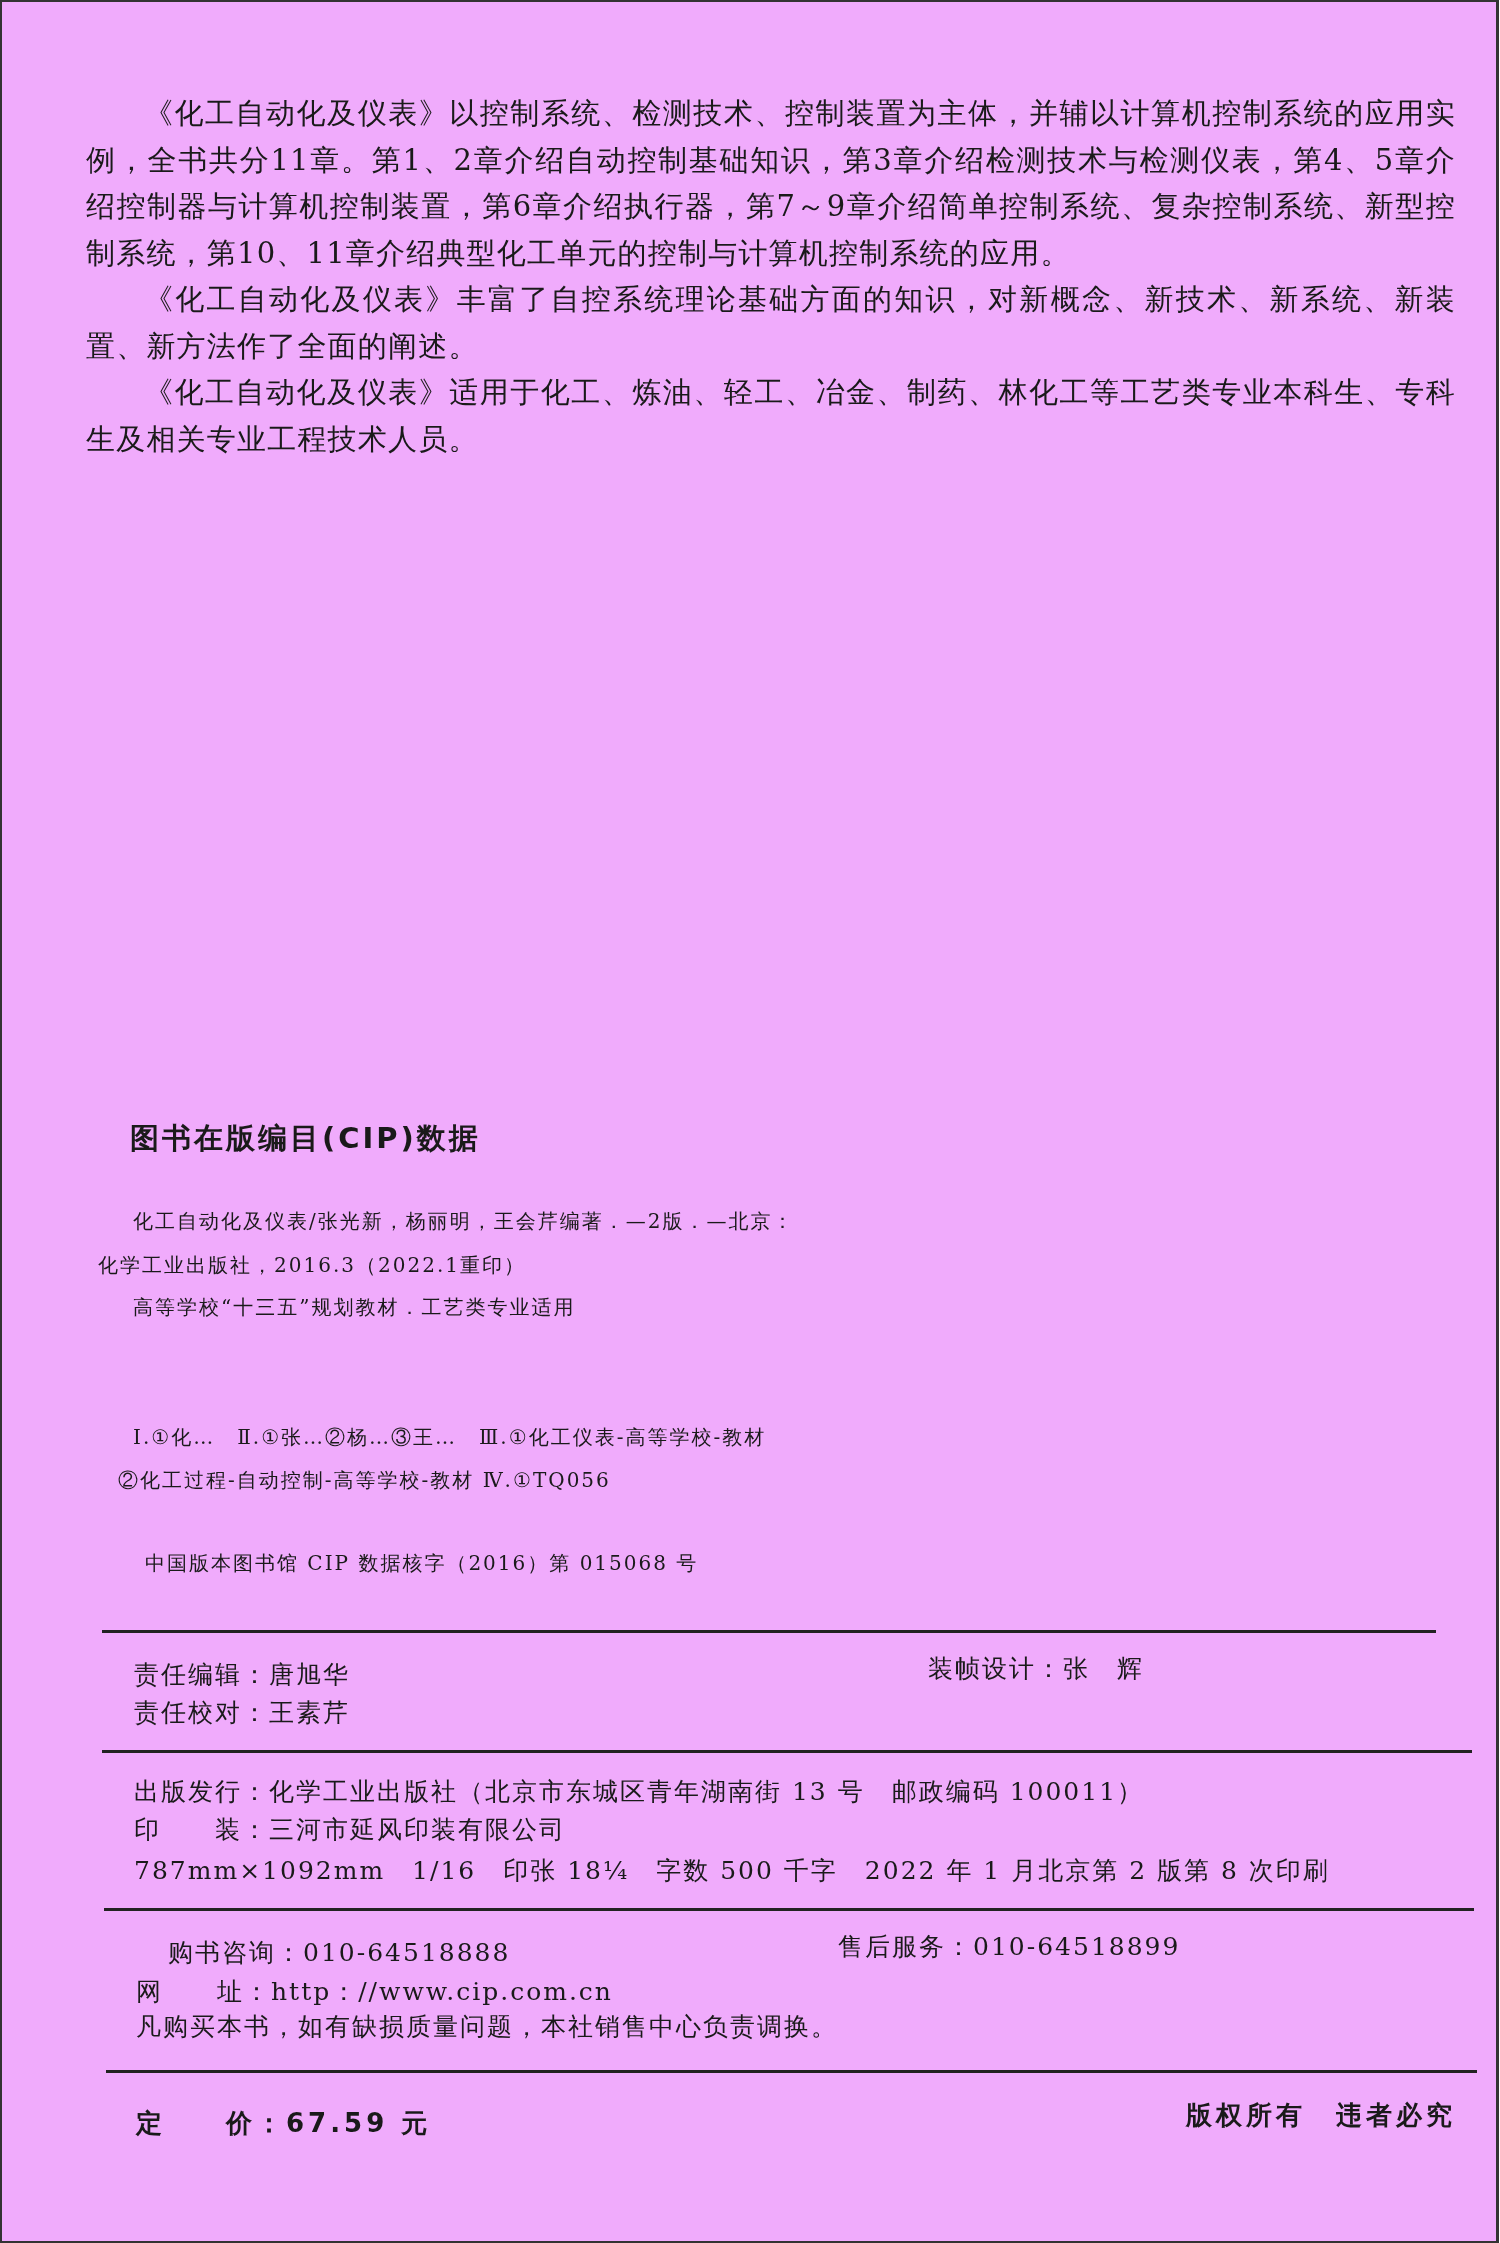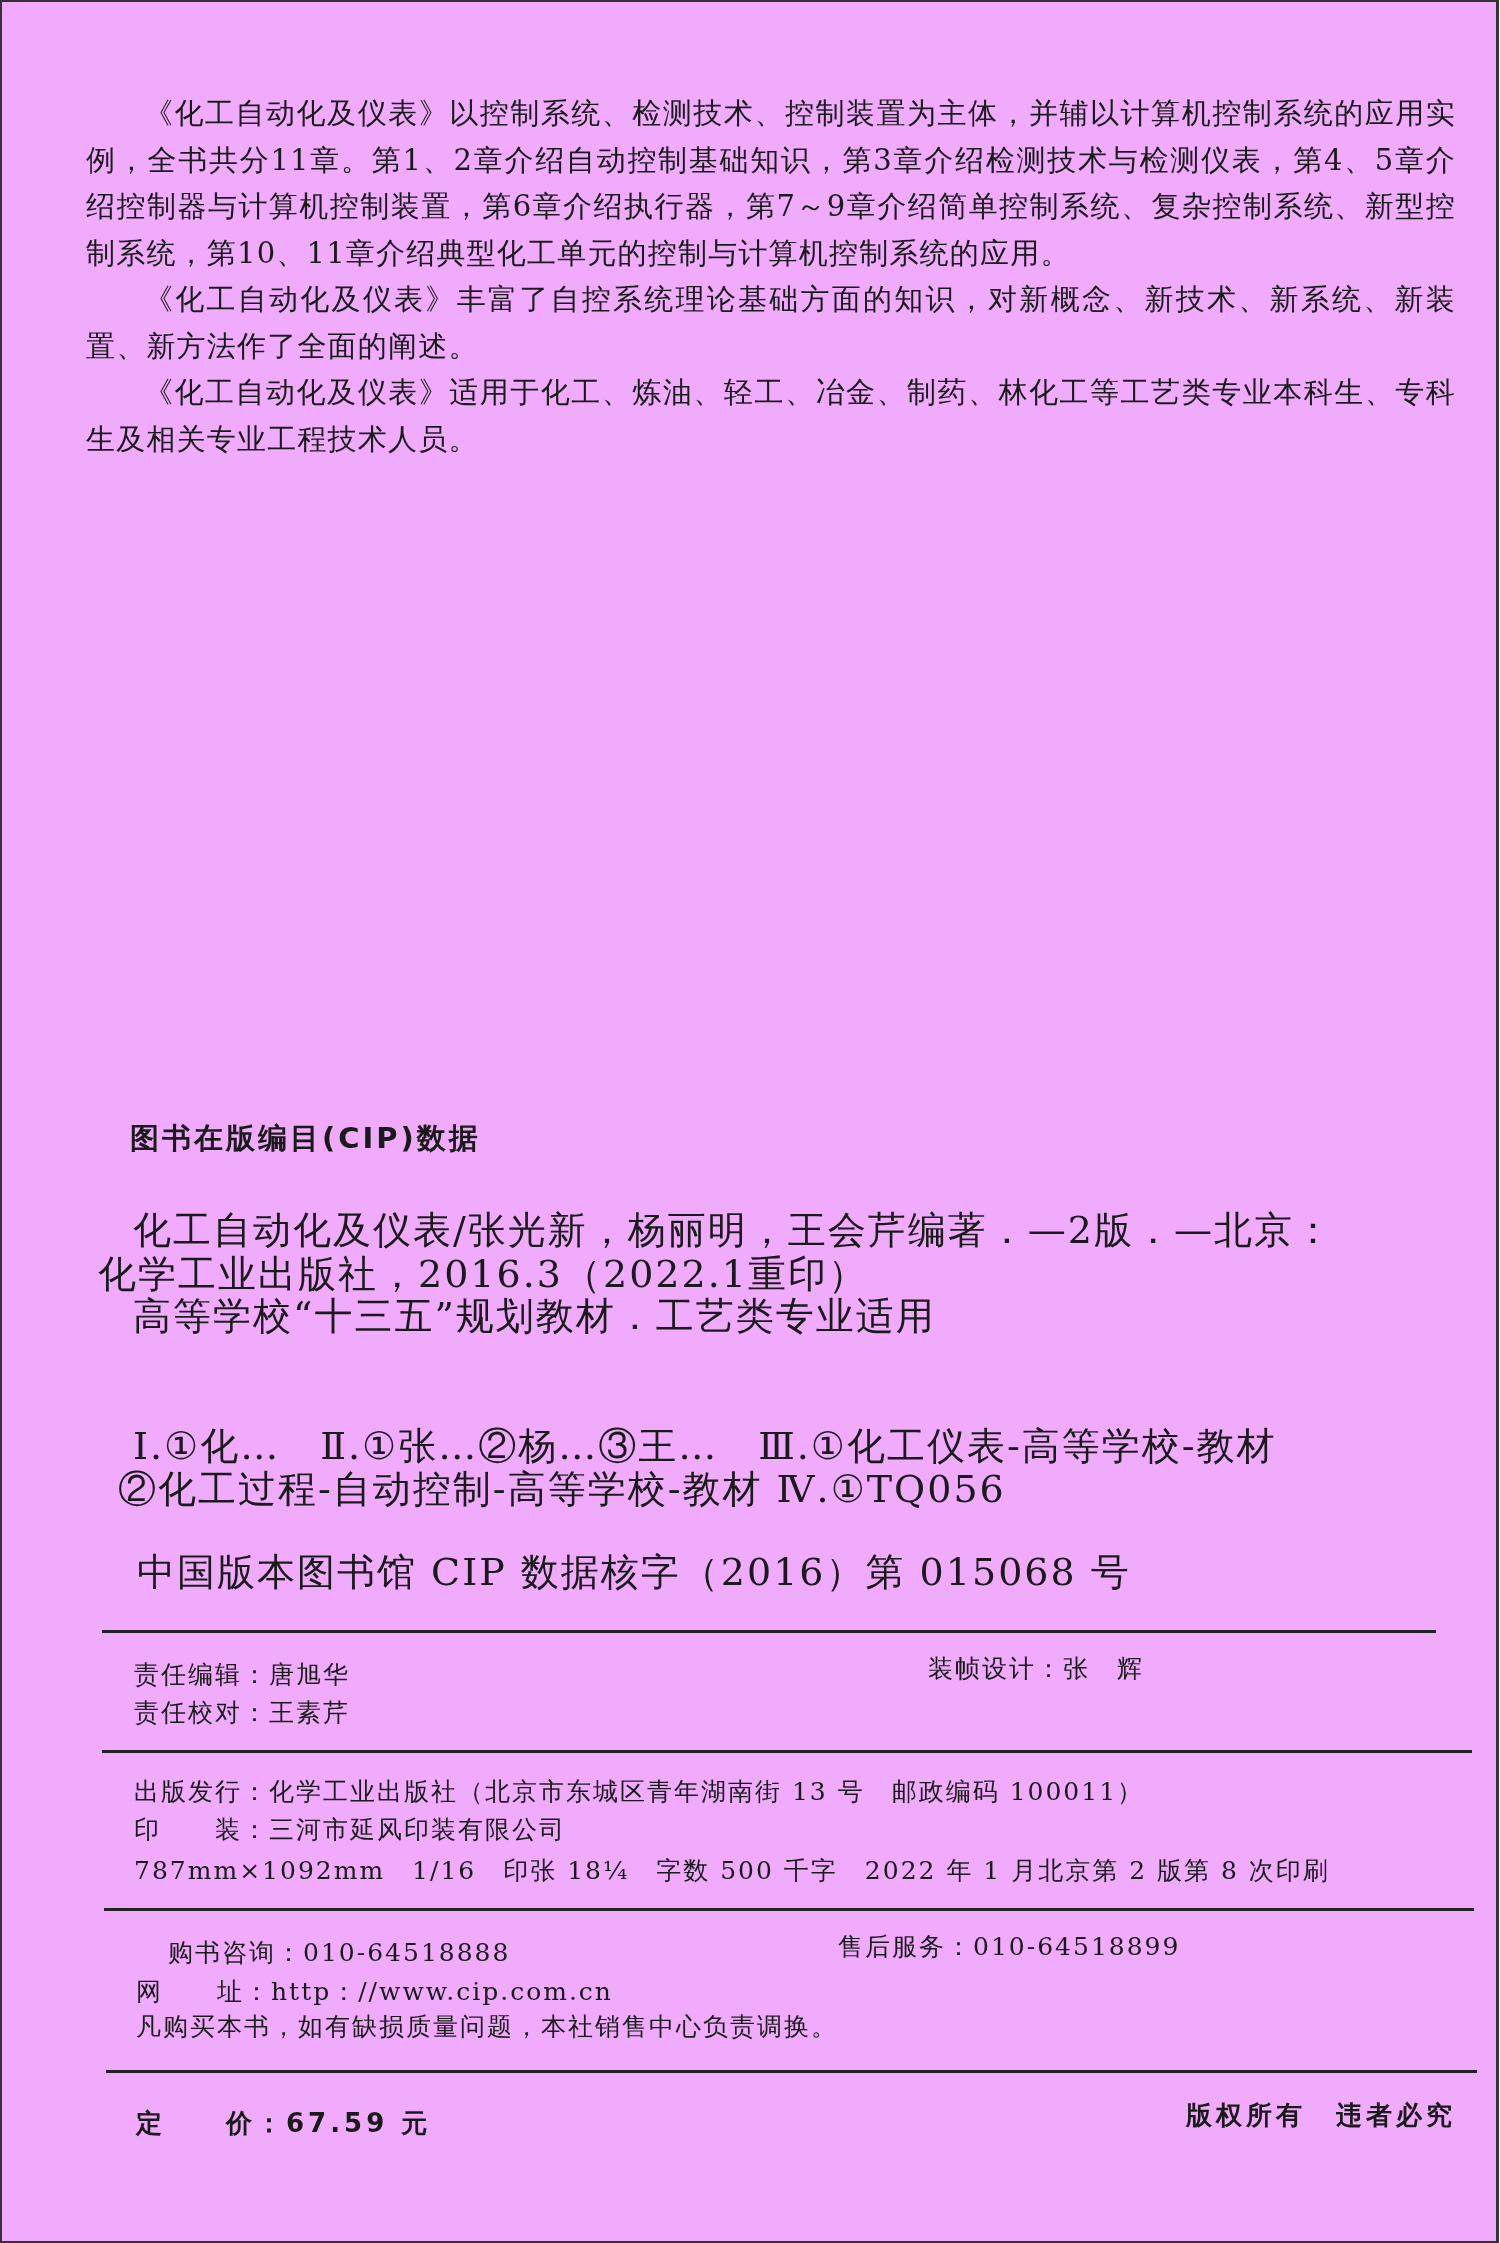--- a/index.html
+++ b/index.html
@@ -6,21 +6,21 @@
   body { width: 1500px; height: 2243px; position: relative; overflow: hidden;
          font-family: "DejaVu Serif", "Liberation Serif", serif; color: #1a1a1a; }
   .page { position: absolute; left: 0; top: 0; width: 1494px; height: 2239px;
           border: 2px solid #333; border-right-width: 3px; background: #f0abfc; }
   .abs { position: absolute; white-space: nowrap; line-height: 1; }
   .para { position: absolute; left: 84px; width: 1370px; font-size: 29px;
           line-height: 46.5px; letter-spacing: 1.2px; text-align: justify; }
   .para p { margin: 0; text-indent: 58px; }
   .cip-title { font-family: "DejaVu Sans", sans-serif; font-weight: bold;
                font-size: 29px; letter-spacing: 3px; }
-  .cip { font-size: 38px; letter-spacing: 2px; }
+  .cip { font-size: 20px; letter-spacing: 2px; }
   .small { font-size: 25px; letter-spacing: 2px; }
   .bold-sans { font-family: "DejaVu Sans", sans-serif; font-weight: bold; font-size: 26px; letter-spacing: 4px; }
   .rule { position: absolute; height: 3px; background: #222; }
 </style>
 </head>
 <body>
 
 <div class="page">
 
   <div class="para" style="top:88px;">
@@ -31,21 +31,21 @@
 
   <div class="abs cip-title" style="left:128px; top:1122px;">图书在版编目(CIP)数据</div>
 
   <div class="abs cip" style="left:131px; top:1209px;">化工自动化及仪表/张光新，杨丽明，王会芹编著．—2版．—北京：</div>
   <div class="abs cip" style="left:96px; top:1253px;">化学工业出版社，2016.3（2022.1重印）</div>
   <div class="abs cip" style="left:131px; top:1295px;">高等学校“十三五”规划教材．工艺类专业适用</div>
 
   <div class="abs cip" style="left:131px; top:1425px;">Ⅰ.①化…　Ⅱ.①张…②杨…③王…　Ⅲ.①化工仪表-高等学校-教材</div>
   <div class="abs cip" style="left:96px; top:1468px;margin-left:20px;">②化工过程-自动控制-高等学校-教材 Ⅳ.①TQ056</div>
 
-  <div class="abs cip" style="left:135px; top:1551px;">中国版本图书馆 CIP 数据核字（2016）第 015068 号</div>
+  <div class="abs cip" style="left:143px; top:1551px;">中国版本图书馆 CIP 数据核字（2016）第 015068 号</div>
 
   <div class="rule" style="left:100px; width:1334px; top:1628px;"></div>
 
   <div class="abs small" style="left:132px; top:1660px;">责任编辑：唐旭华</div>
   <div class="abs small" style="left:926px; top:1654px;">装帧设计：张　辉</div>
   <div class="abs small" style="left:132px; top:1698px;">责任校对：王素芹</div>
 
   <div class="rule" style="left:100px; width:1370px; top:1748px;"></div>
 
   <div class="abs small" style="left:132px; top:1777px;">出版发行：化学工业出版社（北京市东城区青年湖南街 13 号　邮政编码 100011）</div>

